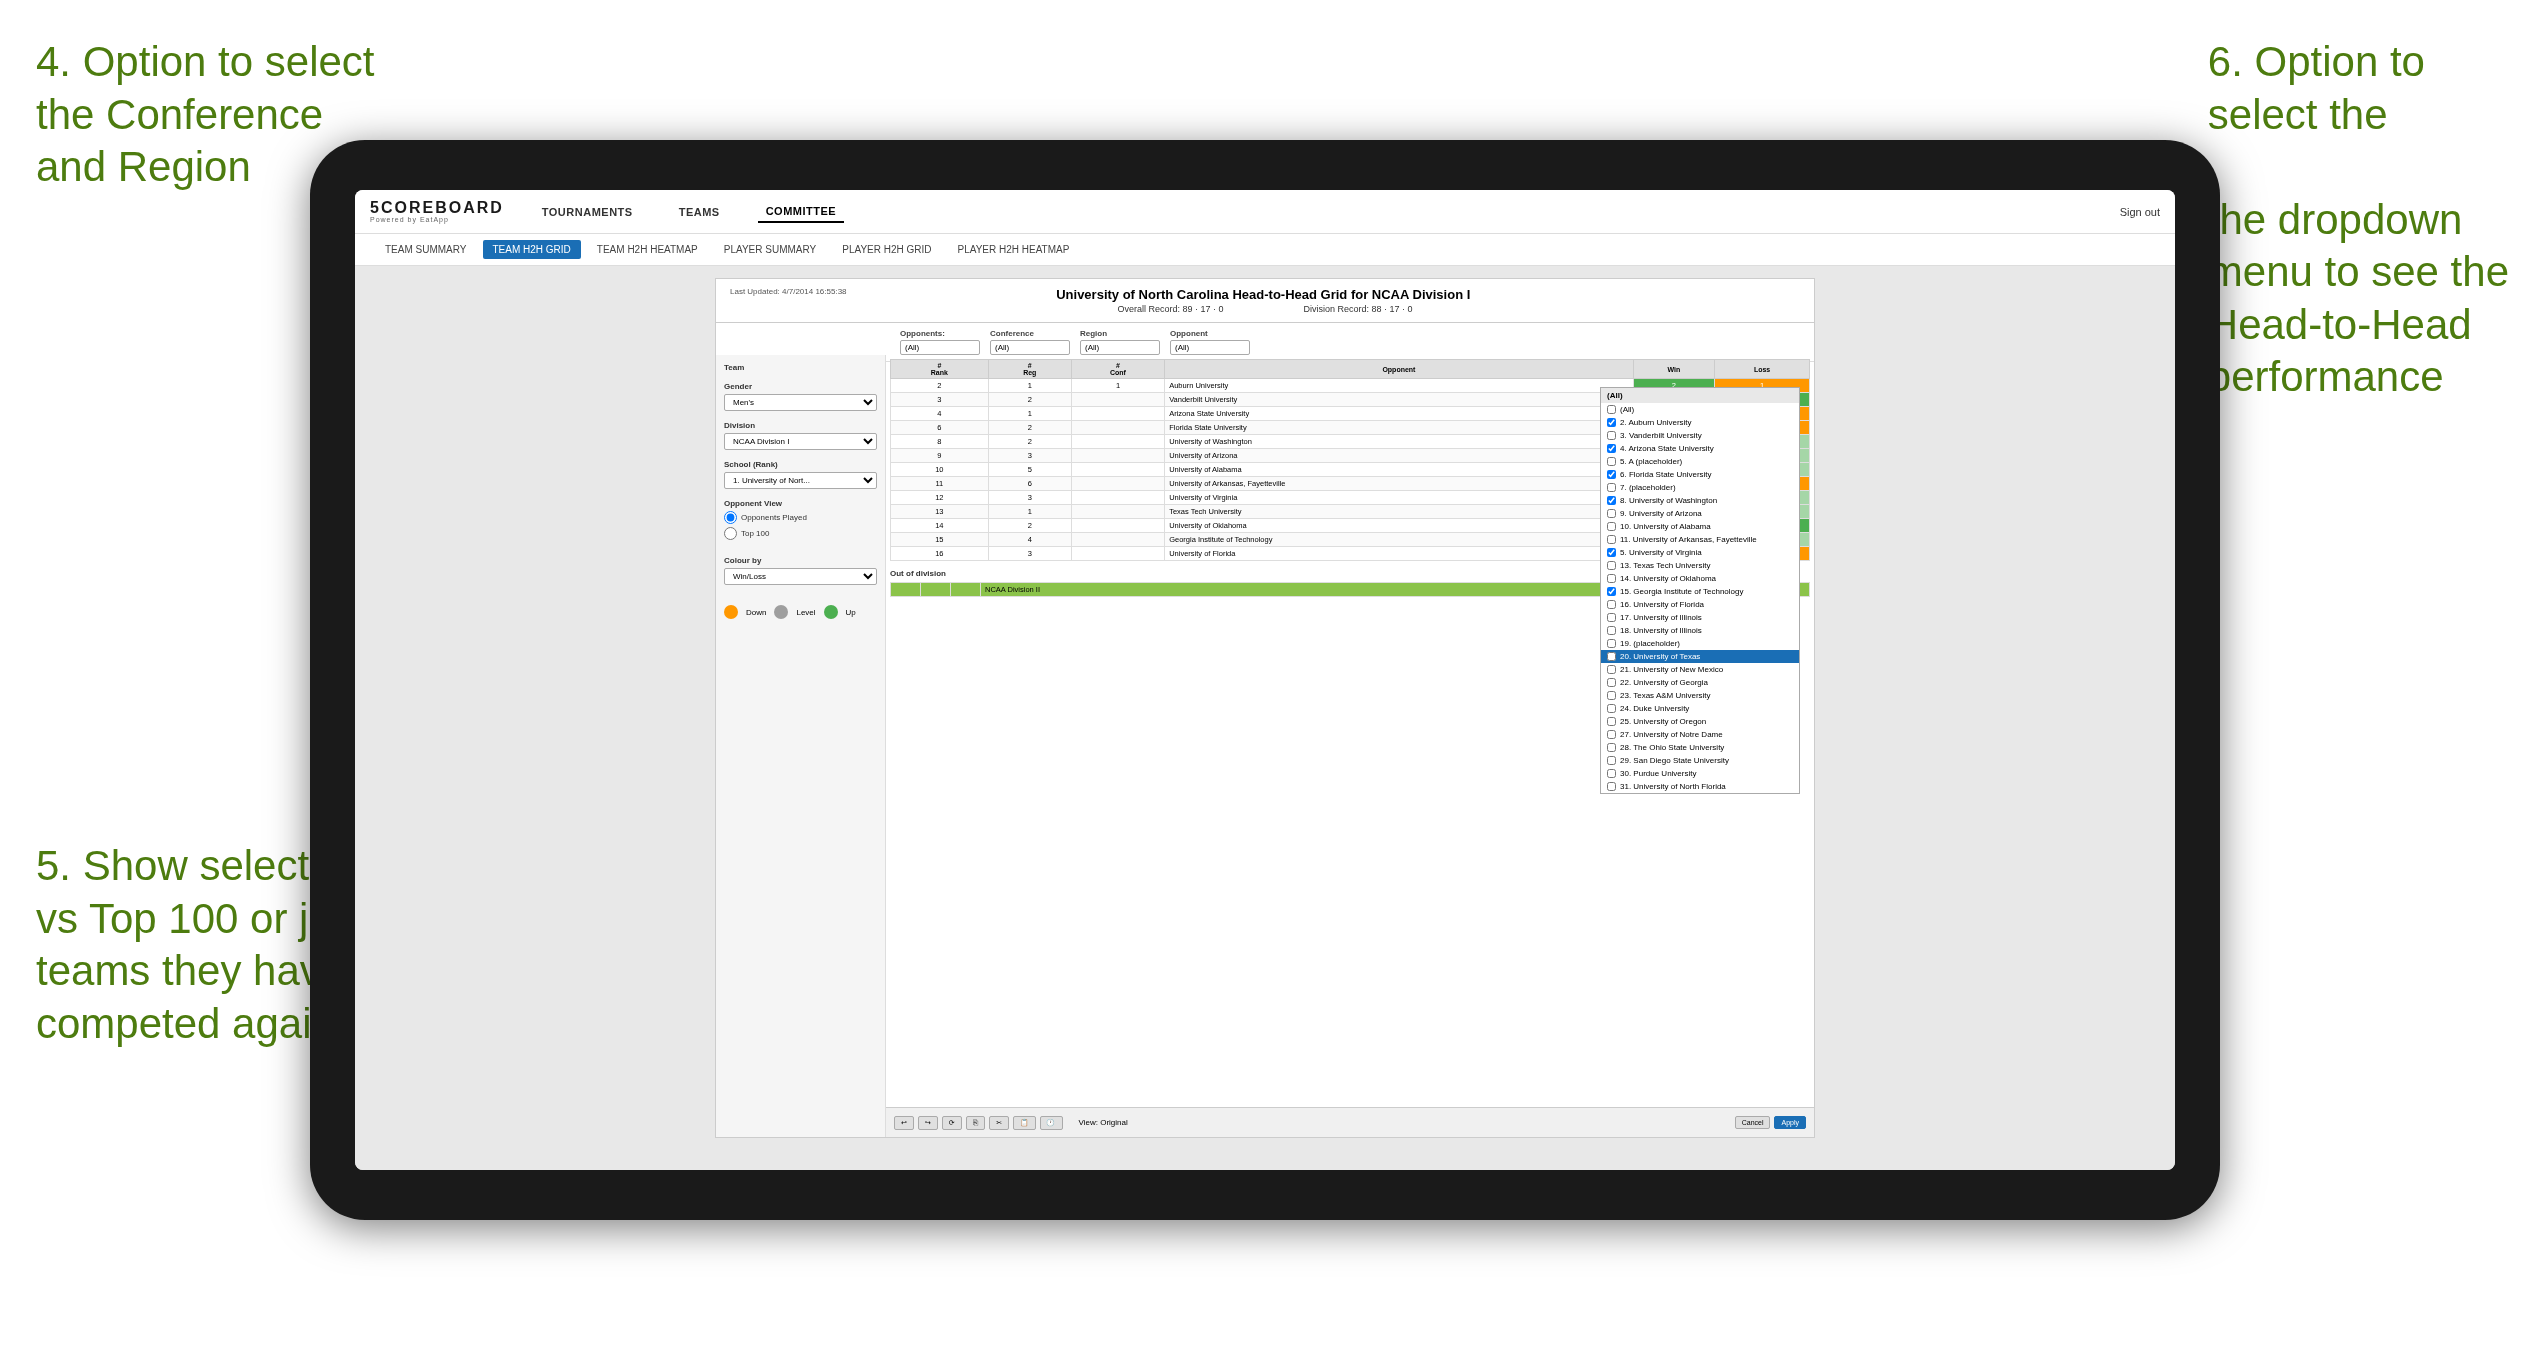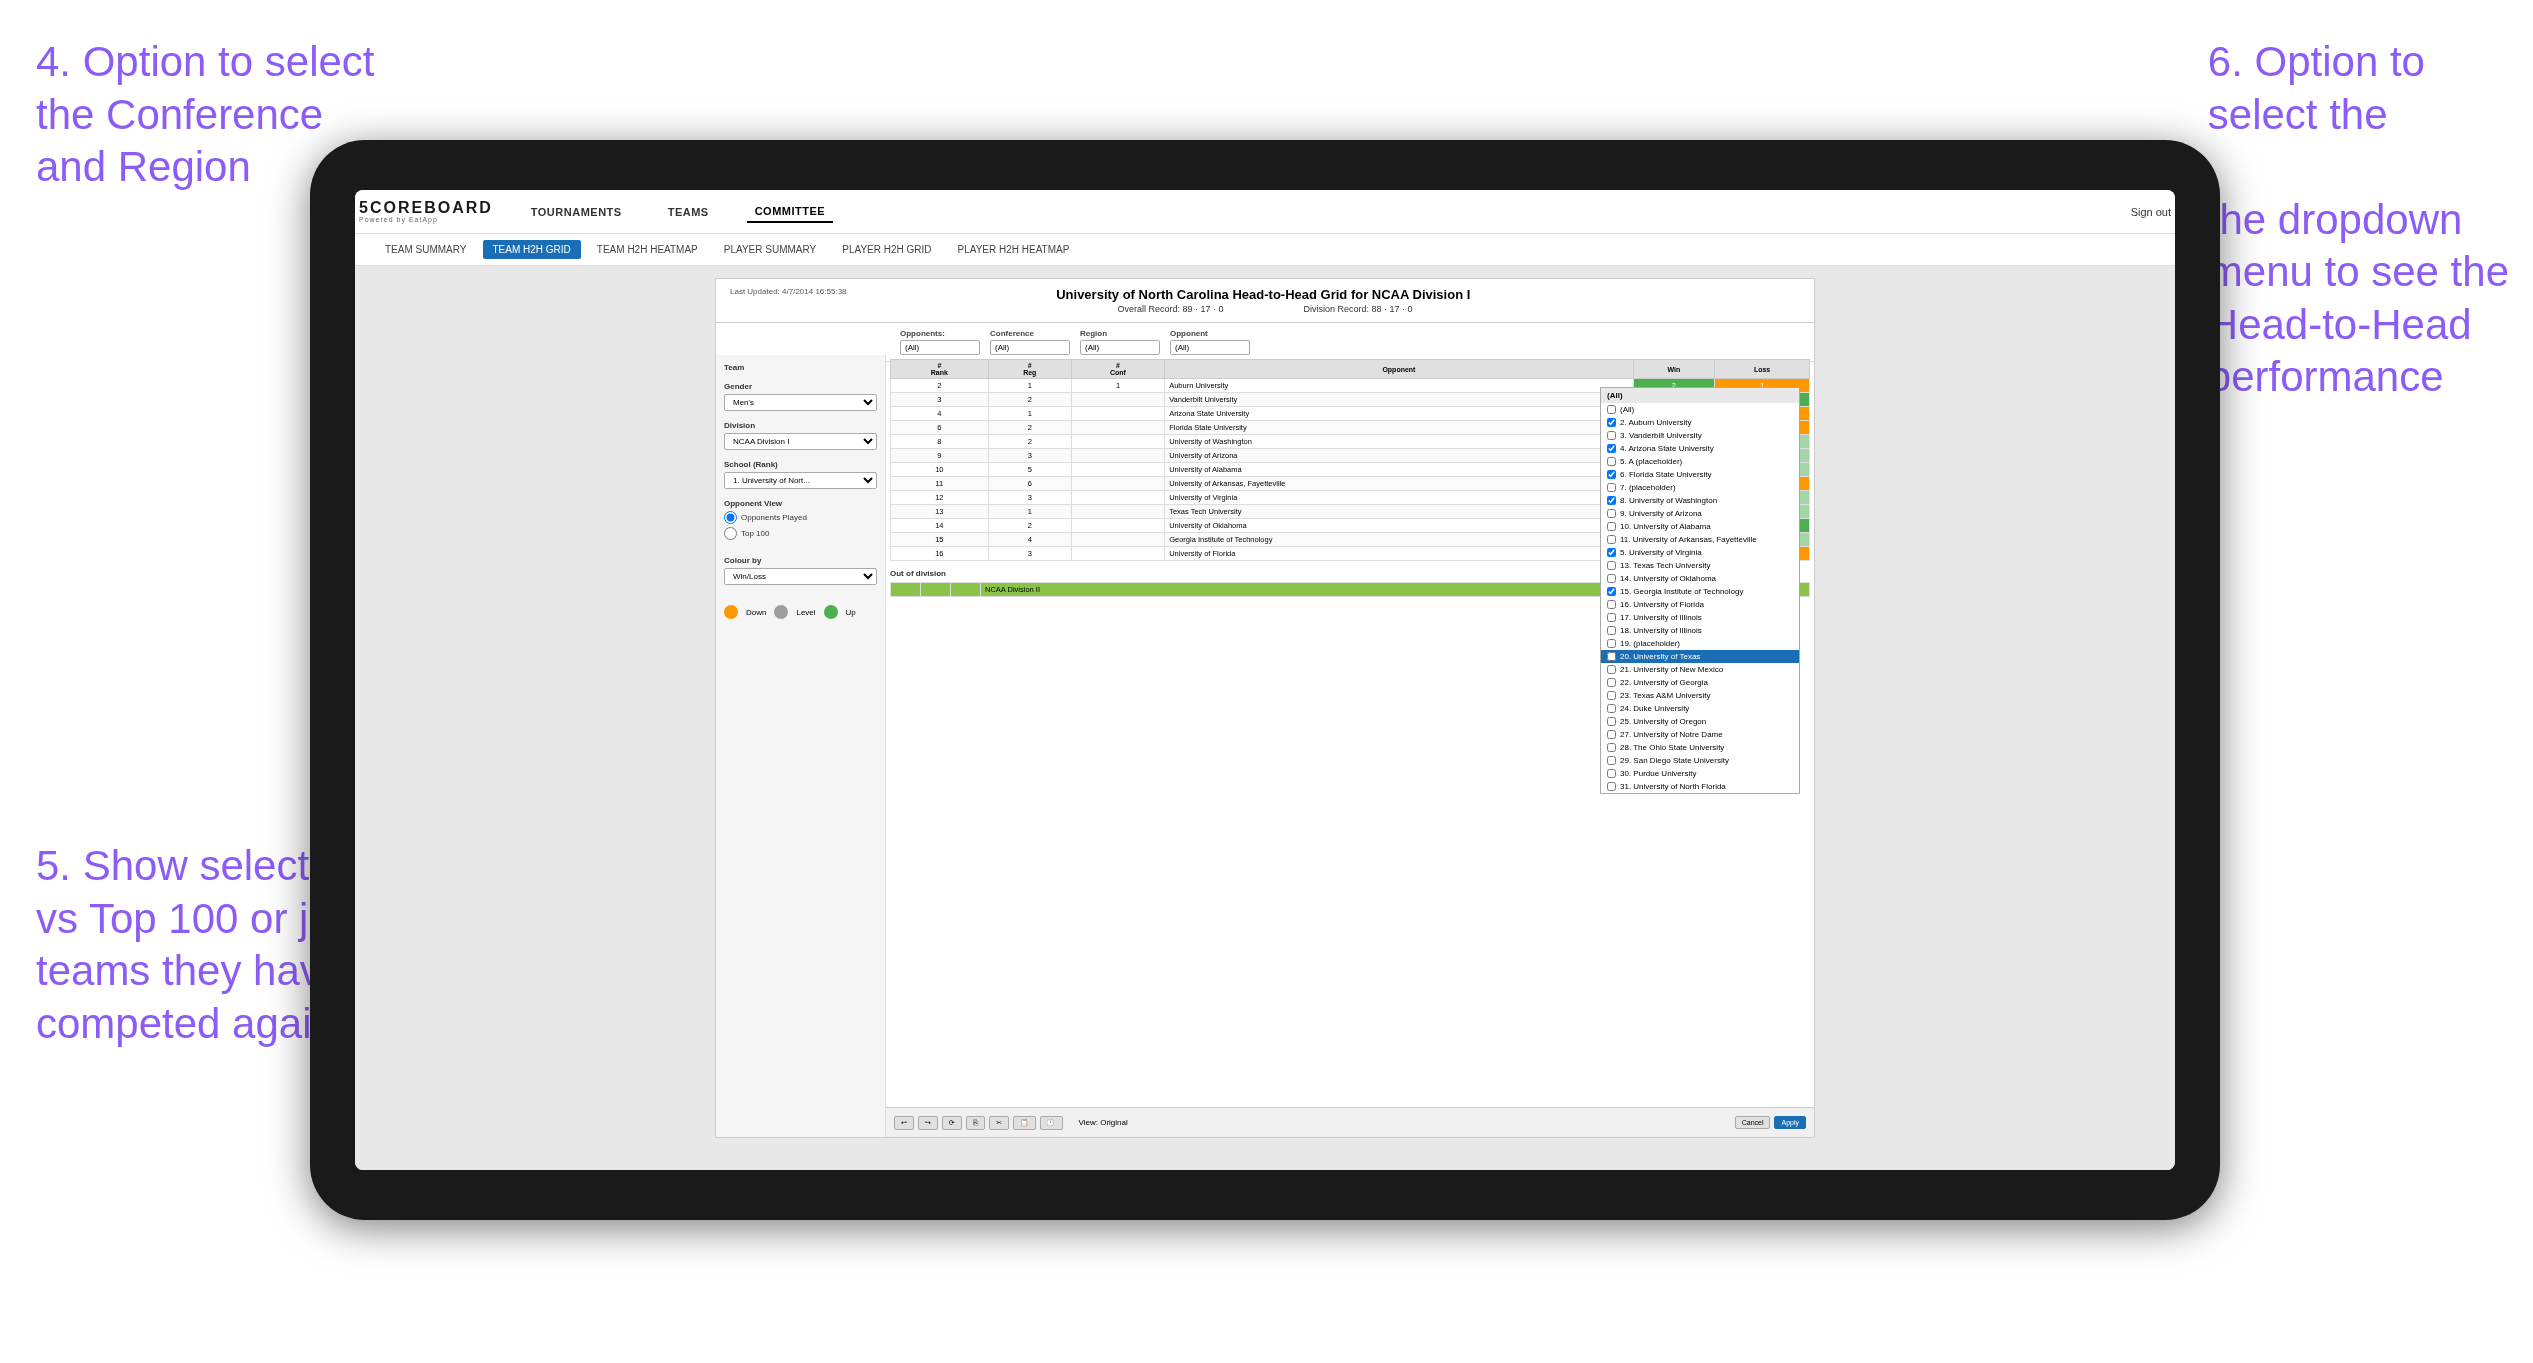--- a/index.html
+++ b/index.html
@@ -10,21 +10,21 @@
       height: 1363px;
       position: relative;
       overflow: hidden;
     }
 
     
     .annotation {
       position: absolute;
       font-size: 42px;
       font-weight: 400;
-      color: #8b5cf6;
+      color: #4d7c0f;
       line-height: 1.25;
     }
 
     
     .tablet {
       position: absolute;
       left: 310px;
       top: 140px;
       width: 1910px;
       height: 1080px;
@@ -43,21 +43,21 @@
       overflow: hidden;
       position: relative;
     }
 
     
     .nav-bar {
       background: #fff;
       height: 44px;
       display: flex;
       align-items: center;
-      padding: 0 4px;
+      padding: 0 15px;
       border-bottom: 1px solid #ddd;
       gap: 30px;
     }
     .nav-logo {
       font-size: 14px;
       font-weight: 900;
       color: #1a1a1a;
       letter-spacing: 1px;
       line-height: 1;
     }

